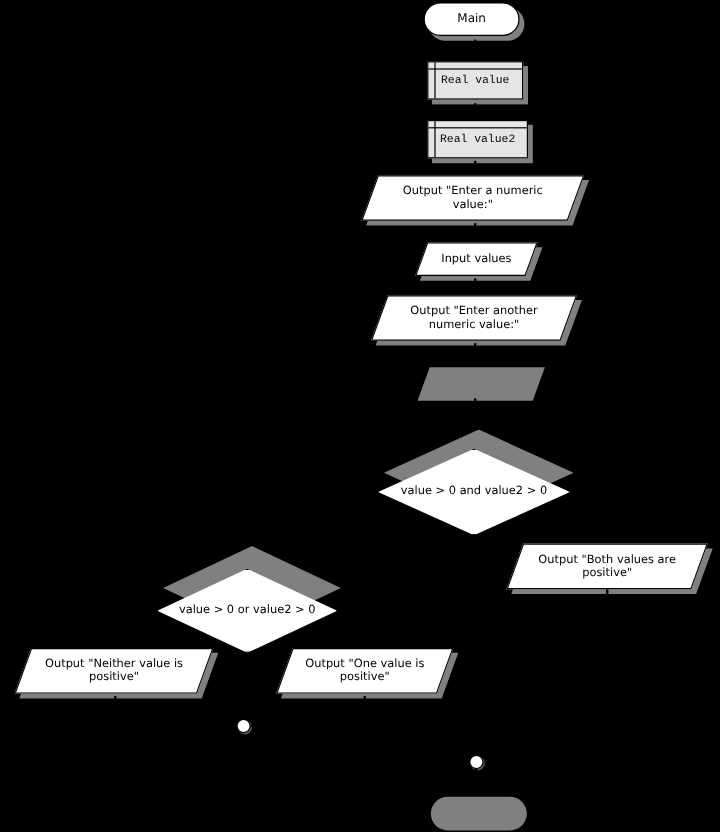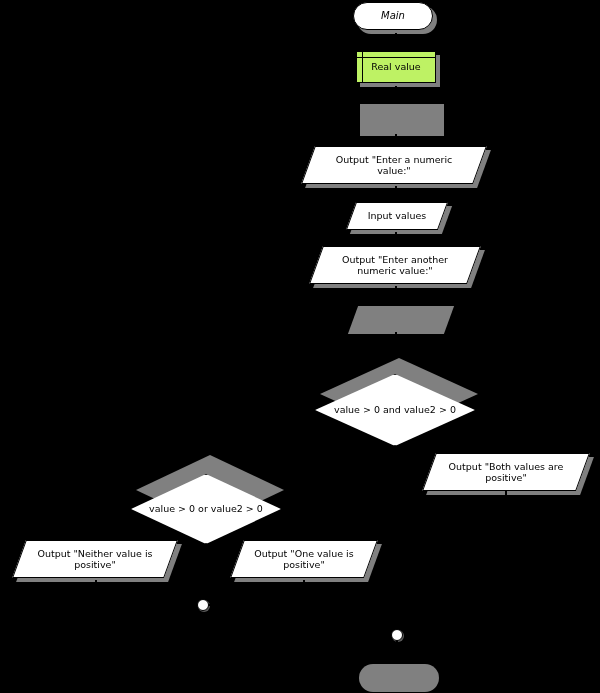--- a/index.html
+++ b/index.html
@@ -17,23 +17,24 @@
   .shadow{position:absolute;background:#808080;z-index:1;}
 
   
   .terminal{
     background:#ffffff;border:1.3px solid #000;border-radius:999px;
     display:flex;align-items:center;justify-content:center;
     z-index:3;
   }
   
   .declare{
-    background:#bef264;border:1.3px solid #000;
+    background:#e5e5e5;border:1.3px solid #000;
     display:flex;align-items:center;justify-content:center;
     z-index:3;
+    font-family:Liberation Mono, monospace;
   }
   .declare::before{
     content:"";position:absolute;left:5px;top:0;bottom:0;
     width:1.3px;background:#000;
   }
   .declare::after{
     content:"";position:absolute;left:0;right:0;top:5px;
     height:1.3px;background:#000;
   }
   
@@ -58,21 +59,21 @@
     justify-content:center;text-align:center;z-index:4;
   }
   
   .conn{
     background:#ffffff;border:1.3px solid #000;border-radius:50%;
     z-index:3;
   }
   .conn-shadow{position:absolute;background:#5a5a5a;border-radius:50%;z-index:1;}
 
   .txt{color:#000;font-size:9.5px;line-height:11.5px;white-space:pre-line;}
-  .txt-lg{font-size:10px;font-style:italic;}
+  .txt-lg{font-size:10px;}
 
   
   .edge{position:absolute;background:#000;z-index:2;}
 </style>
 </head>
 <body>
 
 <div id="canvas">
 
   <div class="edge" style="left:395px;top:33px;width:1.5px;height:15px;"></div>
@@ -97,20 +98,23 @@
   <div class="node terminal" style="left:353px;top:2px;width:80px;height:28px;">
     <span class="txt txt-lg">Main</span>
   </div>
 
   <div class="shadow" style="left:360px;top:55px;width:80px;height:32px;"></div>
   <div class="node declare" style="left:356px;top:51px;width:80px;height:32px;">
     <span class="txt">Real value</span>
   </div>
 
   <div class="shadow" style="left:360px;top:104px;width:84px;height:32px;"></div>
+  <div class="node declare" style="left:356px;top:100px;width:84px;height:32px;">
+    <span class="txt">Real value2</span>
+  </div>
 
   <div class="shadow" style="left:312px;top:150px;width:172px;height:38px;transform:skewX(-20deg);"></div>
   <div class="node io" style="left:308px;top:146px;width:172px;height:38px;">
     <div class="skew"></div>
     <div class="lbl">
         <span class="txt">Output "Enter a numeric
 value:"</span>
       </div>
   </div>
 

